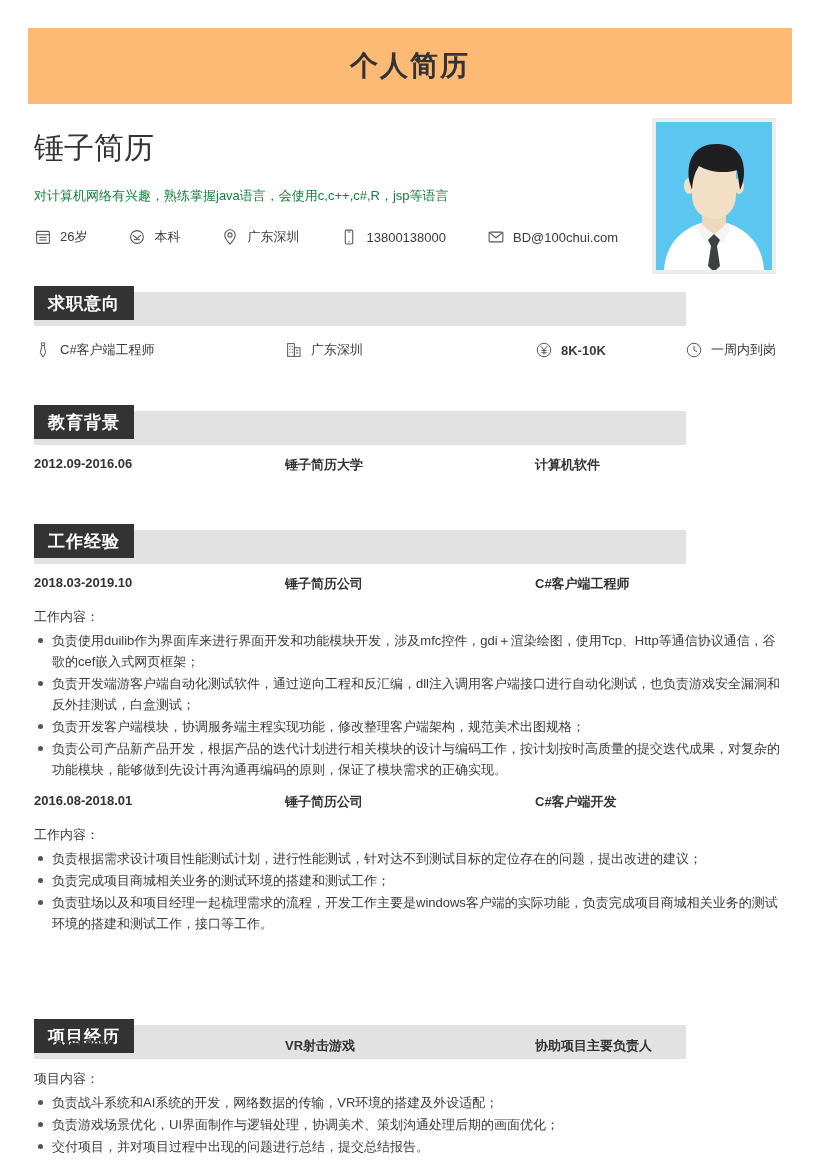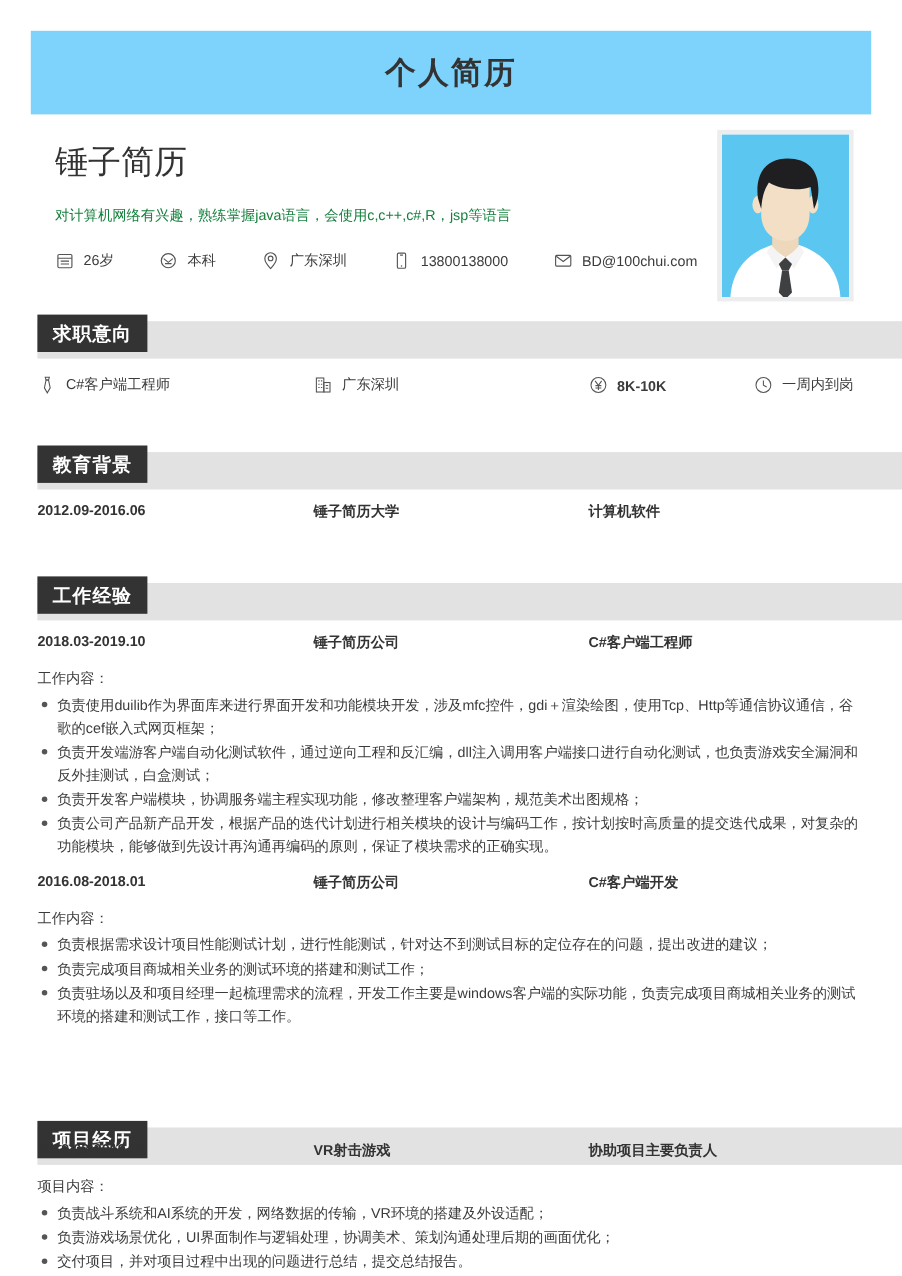--- a/index.html
+++ b/index.html
@@ -24,36 +24,36 @@
     box-sizing: border-box;
   }
 
   
   .title-banner {
     position: absolute;
     left: 28px;
     top: 28px;
     width: 764px;
     height: 76px;
-    background: #7dd3fc;
+    background: #fdba74;
     display: flex;
     align-items: center;
     justify-content: center;
   }
   .title-banner .doc-title {
     font-size: 28px;
     font-weight: bold;
     color: #333333;
     letter-spacing: 2px;
   }
 
   
   .identity {
     position: absolute;
-    left: 50px;
+    left: 34px;
     top: 128px;
     width: 600px;
   }
   .person-name {
     font-size: 30px;
     font-weight: normal;
     color: #333333;
     line-height: 40px;
     margin: 0 0 18px 0;
   }
@@ -97,21 +97,21 @@
     border: 4px solid #ededed;
     box-sizing: border-box;
     overflow: hidden;
   }
   .photo-frame svg { display: block; }
 
   
   .sec-bar {
     position: absolute;
     left: 34px;
-    width: 786px;
+    width: 652px;
     height: 34px;
     background: #e2e2e2;
   }
   .sec-bar .sec-chip {
     position: absolute;
     left: 0;
     top: -6px;
     height: 34px;
     background: #333333;
     color: #ffffff;

